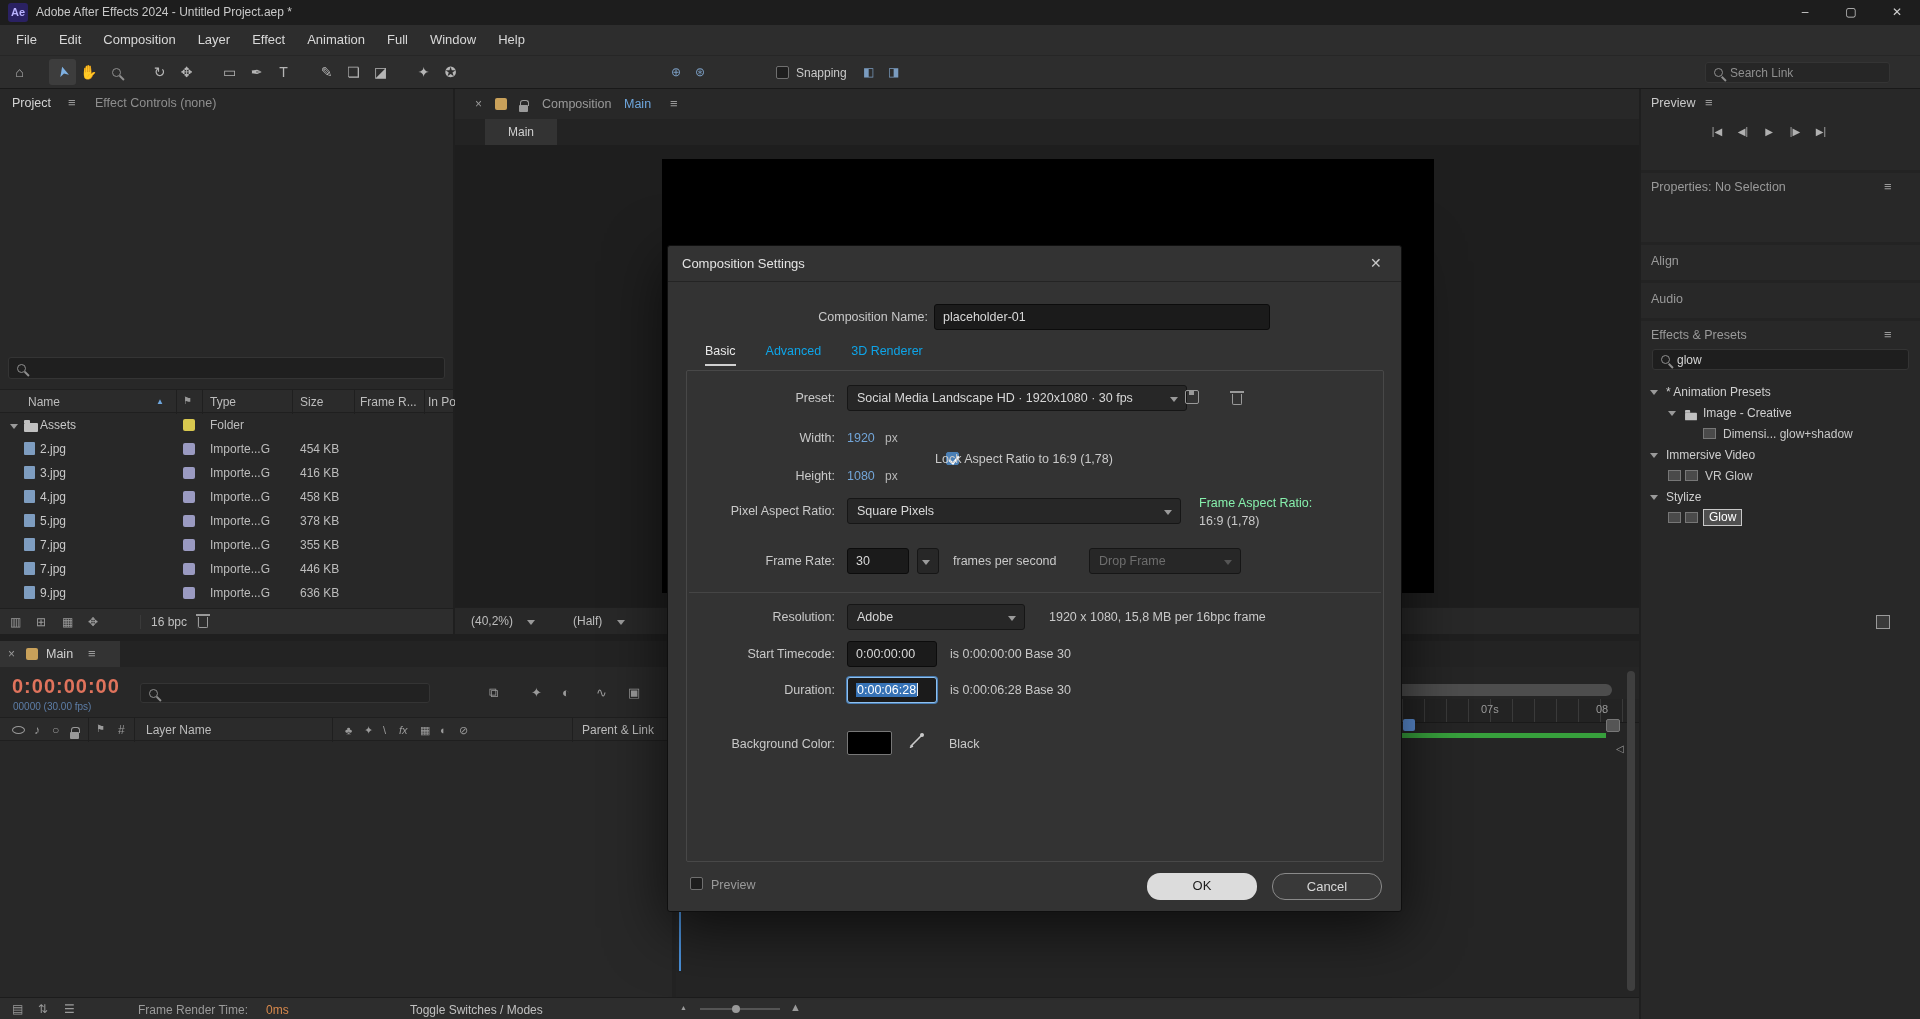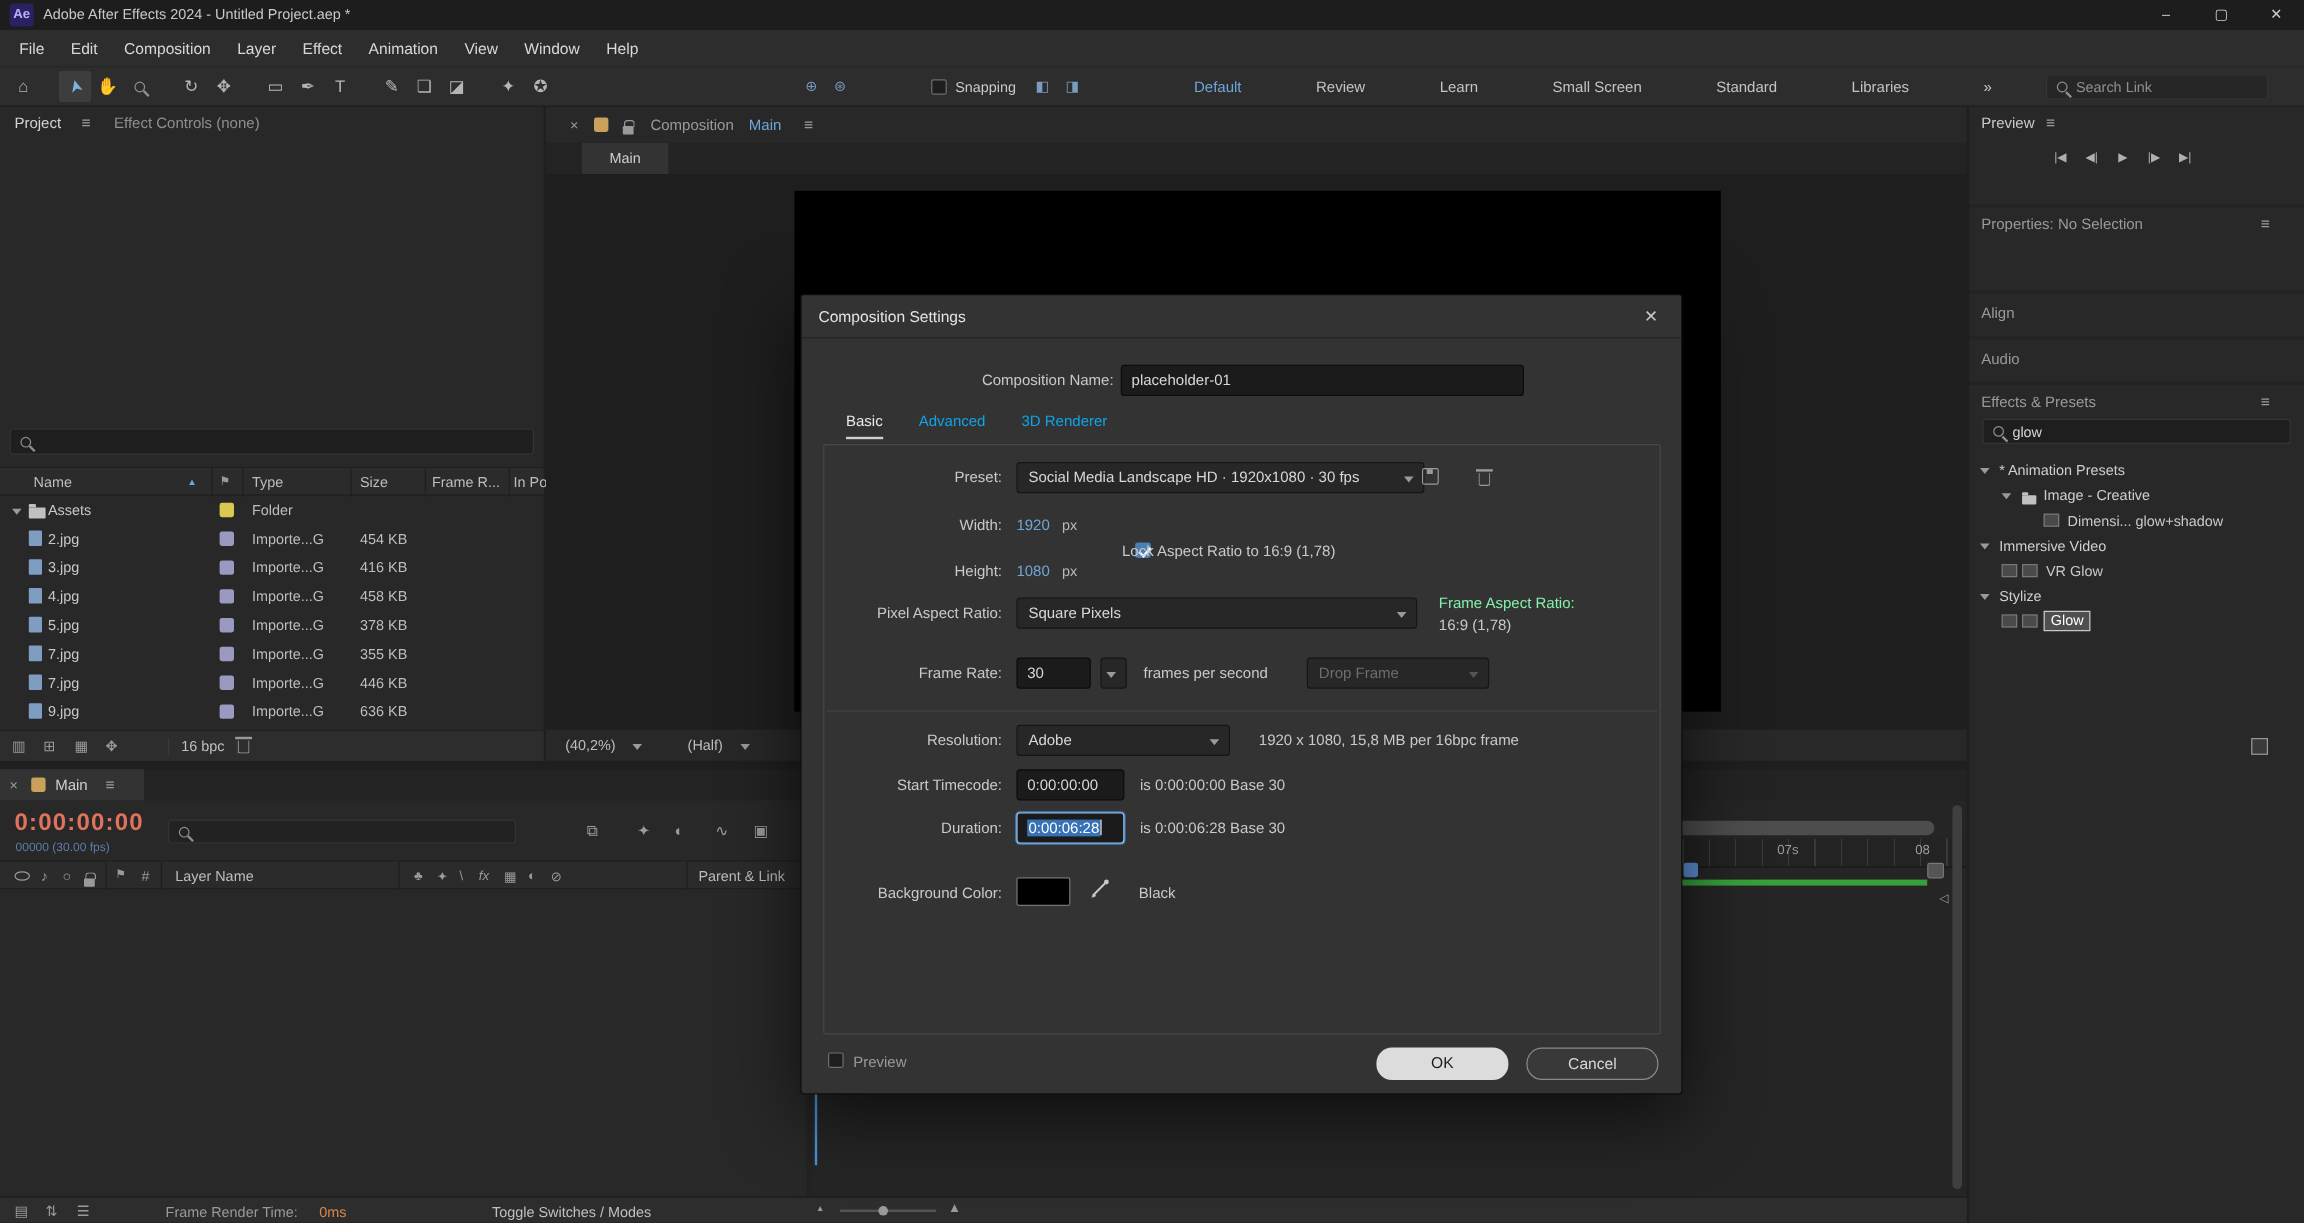--- a/index.html
+++ b/index.html
@@ -8,21 +8,21 @@
   .t{position:absolute;white-space:nowrap}
   .abs{position:absolute}
   .dim{color:#9a9a9a}
   .blue{color:#6ea6dd}
 
   
   .title-bar{position:absolute;left:0;top:0;width:1920px;height:25px;background:#1d1d1d}
   .app-logo{position:absolute;left:8px;top:3px;width:20px;height:19px;background:#2a2162;border-radius:3px;color:#b9b2ff;font-size:11px;text-align:center;line-height:19px;font-weight:bold}
   .win-btns{position:absolute;right:0;top:0;height:25px;display:flex}
   .win-btn{width:46px;height:25px;text-align:center;line-height:25px;color:#cfcfcf;font-size:12px}
-  .menu-bar{position:absolute;left:0;top:25px;width:1920px;height:31px;background:#2d2d2d;border-bottom:1px solid #262626;display:flex;align-items:center;padding-left:5px}
+  .menu-bar{position:absolute;left:0;top:25px;width:1920px;height:31px;background:#2d2d2d;border-bottom:1px solid #262626;display:flex;align-items:flex-end;padding-left:5px}
   .menu-item{padding:0 11px;font-size:13px;color:#d8d8d8;line-height:31px}
   .toolbar{position:absolute;left:0;top:56px;width:1920px;height:33px;background:#2d2d2d;border-bottom:1px solid #191919}
   .tools{position:absolute;left:6px;top:3px;display:flex;align-items:center}
   .tool{width:27px;height:26px;display:flex;align-items:center;justify-content:center;color:#b5b5b5;font-size:14px}
   .tool.active{background:#3d3d3d;border-radius:3px;color:#7fb1e3}
   .sel-arrow{display:inline-block;transform:rotate(-105deg)}
   .gap{margin-left:16px}
   .cb{position:relative;width:13px;height:13px;background:#1e1e1e;border:1px solid #6f6f6f;border-radius:2px;display:inline-block}
   .cb.checked{background:#4a7fb5;border-color:#4a7fb5}
   .cb.checked::after{content:"";position:absolute;left:4px;top:1px;width:4px;height:8px;border:solid #fff;border-width:0 2px 2px 0;transform:rotate(40deg)}
@@ -110,21 +110,21 @@
   </div>
 </div>
 
 <div class="menu-bar">
   <span class="menu-item">File</span>
   <span class="menu-item">Edit</span>
   <span class="menu-item">Composition</span>
   <span class="menu-item">Layer</span>
   <span class="menu-item">Effect</span>
   <span class="menu-item">Animation</span>
-  <span class="menu-item">View</span>
+  <span class="menu-item">Full</span>
   <span class="menu-item">Window</span>
   <span class="menu-item">Help</span>
 </div>
 
 <div class="toolbar">
   <div class="tools">
     <span class="tool">⌂</span>
     <span class="tool active gap">
         <span class="sel-arrow">➤</span>
       </span>
@@ -142,29 +142,20 @@
     <span class="tool">◪</span>
     <span class="tool gap">✦</span>
     <span class="tool">✪</span>
   </div>
   <span class="t" style="left:671px;top:9px;color:#7a9cc0">⊕</span>
   <span class="t" style="left:695px;top:9px;color:#7a9cc0">⊛</span>
   <span class="cb abs" style="left:776px;top:10px"></span>
   <span class="t" style="left:796px;top:10px;color:#c9c9c9">Snapping</span>
   <span class="t" style="left:863px;top:9px;color:#7a9cc0">◧</span>
   <span class="t" style="left:888px;top:9px;color:#7a9cc0">◨</span>
-  <div class="workspaces">
-    <span class="ws active">Default</span>
-    <span class="ws">Review</span>
-    <span class="ws">Learn</span>
-    <span class="ws">Small Screen</span>
-    <span class="ws">Standard</span>
-    <span class="ws">Libraries</span>
-    <span class="ws">»</span>
-  </div>
   <div class="searchbox" style="left:1705px;top:6px;width:185px;height:21px;padding:0 8px">
     <span class="ico-search"></span>
     <span style="color:#8f8f8f">Search Link</span>
   </div>
 </div>
 
 <div class="panel project-panel">
   <div class="t" style="left:12px;top:7px;font-size:12.5px;color:#d4d4d4">Project</div>
   <span class="t hamburger" style="left:68px;top:6px">≡</span>
   <div class="t" style="left:95px;top:7px;font-size:12.5px;color:#8f8f8f">Effect Controls (none)</div>

